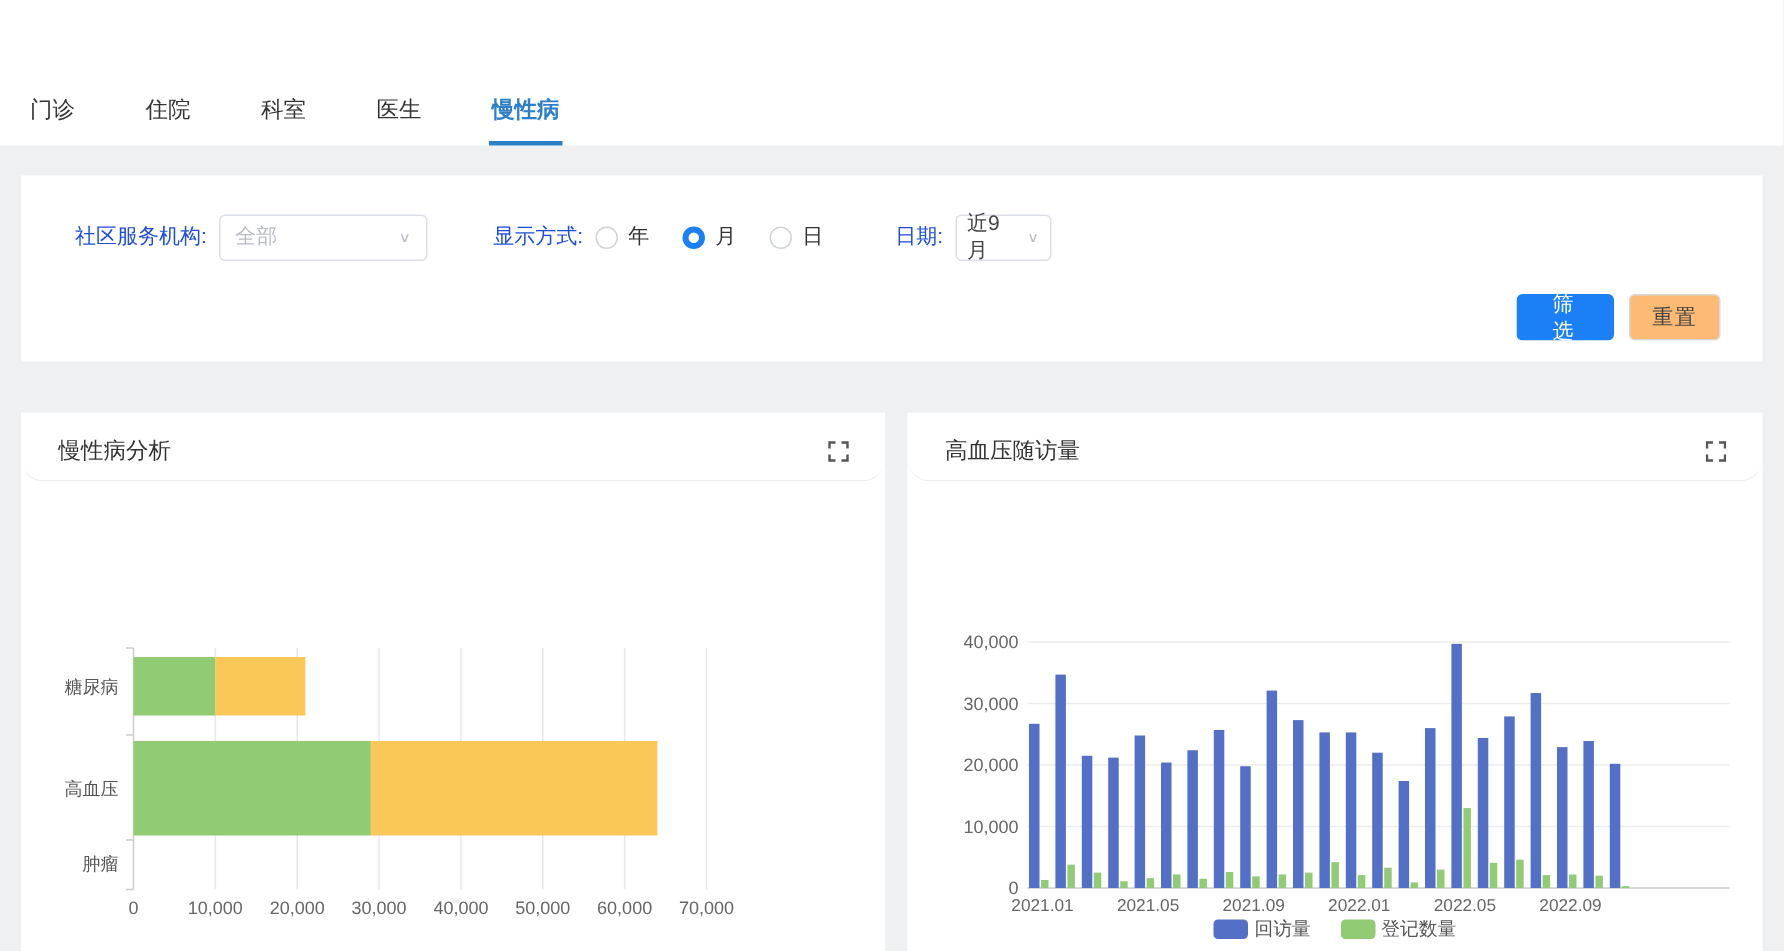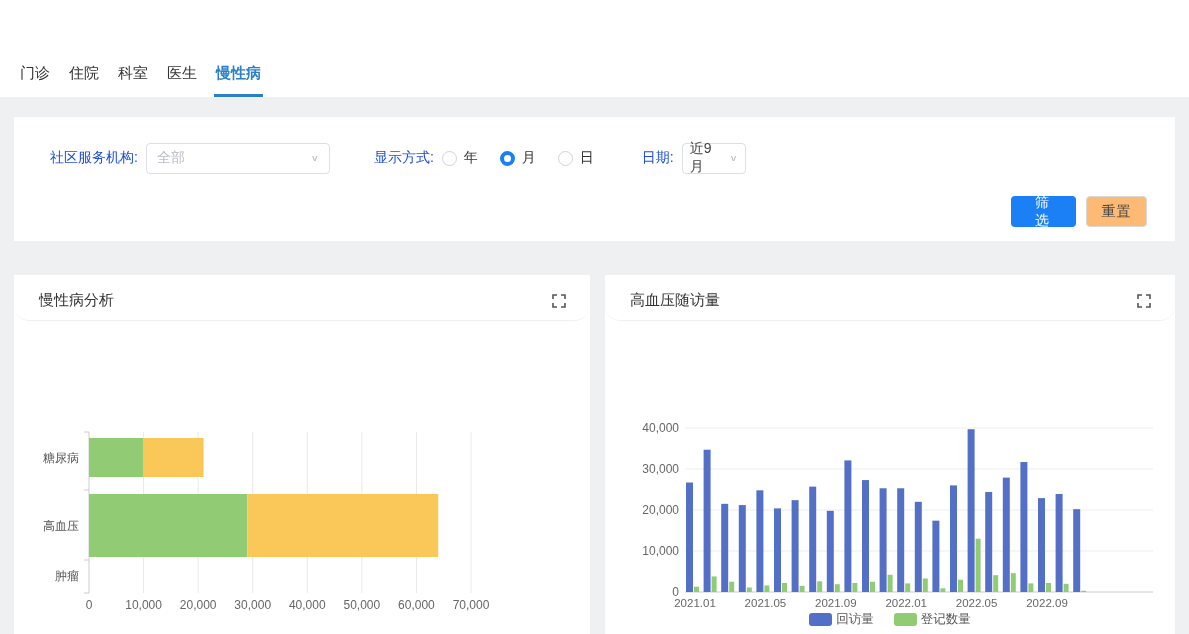--- a/index.html
+++ b/index.html
@@ -6,28 +6,28 @@
   html,body { width:1189px; height:634px; }
   body {
     position:relative; overflow:hidden;
     background:#eef0f2;
     font-family:"Liberation Sans","DejaVu Sans",sans-serif;
     color:#333;
   }
   
   .header { position:absolute; top:0; left:0; width:1189px; height:97px; background:#fff; }
   .page-title { position:absolute; top:16px; left:18px; font-size:19px; font-weight:bold; color:#1f2329; letter-spacing:1px; }
-  .tabs { position:absolute; left:18px; bottom:0; display:flex; gap:15px; }
+  .tabs { position:absolute; left:18px; bottom:0; display:flex; gap:43px; }
   .tab { font-size:15px; color:#333; padding:0 2px 11px 2px; cursor:pointer; border-bottom:3px solid transparent; }
   .tab.active { color:#2c80c8; border-bottom-color:#2c80c8; font-weight:bold; }
   
   .filter-card { position:absolute; left:14px; top:117px; width:1161px; height:124px; background:#fff; }
   .filter-row { position:absolute; left:36px; top:25px; height:32px; display:flex; align-items:center; font-size:14px; }
   .flabel { color:#1d4ed8; margin-right:8px; white-space:nowrap; }
-  .select { display:flex; align-items:center; justify-content:space-between; width:184px; height:31px;
+  .select { display:flex; align-items:center; justify-content:space-between; width:139px; height:31px;
             border:1px solid #dcdfe6; border-radius:4px; padding:0 10px; background:#fff; cursor:pointer; }
   .select .val { color:#b8bcc4; }
   .select.small { width:64px; padding:0 7px; margin-right:0; }
   .select.small .val { color:#444; }
   .chevron { color:#b8bcc4; font-size:11px; transform:scaleY(0.8); margin-left:6px; }
   .gap-lg { width:44px; }
   .gap-md { width:26px; }
   .radio-item { display:flex; align-items:center; margin-right:22px; cursor:pointer; }
   .radio-dot { width:15px; height:15px; border-radius:50%; border:1px solid #cfd3da; background:#fff; margin-right:7px; }
   .radio-item.selected .radio-dot { border:4.5px solid #1b80f5; }

